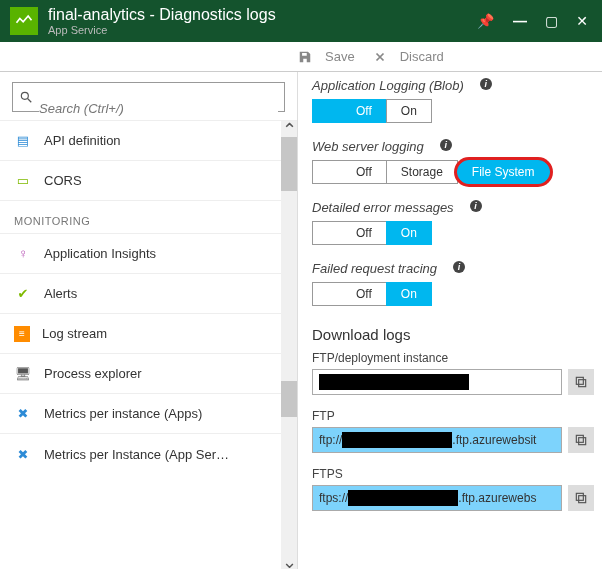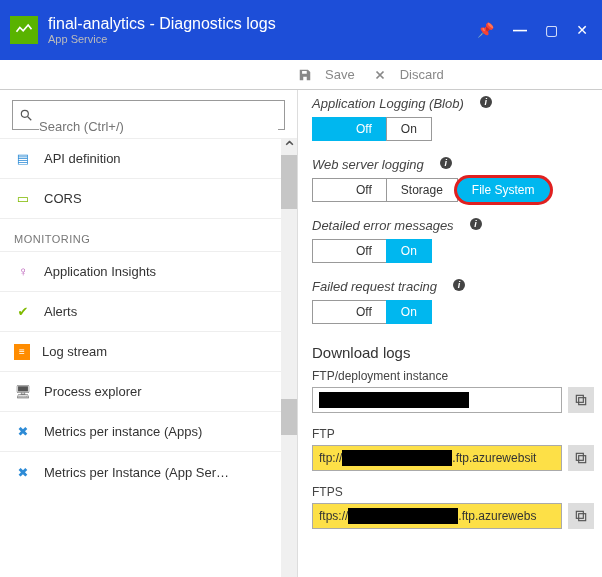--- a/index.html
+++ b/index.html
@@ -1,54 +1,54 @@
 <!DOCTYPE html>
 <html><head>
 <meta charset="utf-8">
 <style>
   * { box-sizing: border-box; margin: 0; padding: 0; font-family: "Segoe UI", Arial, sans-serif; }
   body { width: 602px; height: 577px; background: #fff; color: #333; overflow: hidden; font-size: 13px; }
-  .titlebar { background: #1d4ed8; color: #fff; height: 60px; display: flex; align-items: center; padding: 0 8px 0 10px; }
+  .titlebar { background: #14532d; color: #fff; height: 42px; display: flex; align-items: center; padding: 0 8px 0 10px; }
   .app-logo { width: 28px; height: 28px; background: #59b300; display:flex; align-items:center; justify-content:center; margin-right:10px;}
   .app-logo svg { width:20px; height:20px; }
   .title-texts { flex:1; }
   .title-main { font-size: 16px; font-weight: 400; color:#fff; }
   .title-sub { font-size: 11px; color: #bbb; }
   .titlebar-actions { display:flex; gap:18px; align-items:center; padding-right:6px;}
   .titlebar-actions span { color:#fff; cursor:pointer; font-size:14px;}
   .toolbar { height: 30px; background:#fff; border-bottom:1px solid #ccc; display:flex; align-items:center; padding-left: 298px; color:#888; font-size:13px; gap:18px;}
   .toolbar-item { display:flex; align-items:center; gap:13px; cursor:pointer; }
   .toolbar-item svg { width:14px; height:14px; fill:#888; }
   .main { display:flex; height: calc(577px - 50px - 30px); }
   .left { width: 298px; border-right:1px solid #ddd; display:flex; flex-direction:column; }
   .search-wrap { padding:10px 12px 8px 12px;}
   .search-box { border:1px solid #999; height:30px; display:flex; align-items:center; padding:0 6px; }
   .search-box svg { width:14px; height:14px; fill:#555; margin-right:6px;}
-  .search-box input { border:none; outline:none; flex:1; font-size:13px; color:#555;margin-top:23px;}
+  .search-box input { border:none; outline:none; flex:1; font-style:italic; font-size:13px; color:#555;margin-top:23px;}
   .nav { flex:1; overflow:hidden; position:relative; border-top:1px solid #eee; }
   .nav-inner { position:absolute; inset:0 16px 0 0; overflow:hidden;}
   .nav-item { height:40px; display:flex; align-items:center; padding:0 14px; gap:12px; border-bottom:1px solid #eee; cursor:pointer; font-size:13px; color:#333;}
   .nav-item .ic { width:18px; height:18px; display:flex; align-items:center; justify-content:center; }
   .nav-section { padding: 14px 14px 6px 14px; color:#777; font-size:11px; letter-spacing:0.5px; border-bottom:1px solid #eee;}
   .nav-item.selected { background:#b6e9f4; }
   .nav-scroll { position:absolute; right:0; top:0; bottom:0; width:16px; background:#f0f0f0;}
   .nav-thumb-top { position:absolute; right:0; top:0; width:16px; height:70px; background:#c6c6c6;}
   .nav-thumb-mid { position:absolute; right:0; top:260px; width:16px; height:36px; background:#c6c6c6;}
   .right { flex:1; padding: 6px 8px 0 14px; overflow:hidden; position:relative;}
   .setting { margin-bottom:16px; }
   .setting-label { font-size:13px; color:#444; margin-bottom:6px; display:flex; align-items:flex-start; gap:16px;font-style:italic;}
   .setting-label .info { width:12px; height:12px; border-radius:50%; background:#444; color:#fff; font-size:9px; display:flex; align-items:center; justify-content:center; font-weight:bold;}
   .seg { display:flex; }
   .seg button { border:1px solid #999; background:#fff; height:24px; padding:0 14px; font-size:12px; cursor:pointer; color:#333; margin-left:-1px;}
   .seg button:first-child { margin-left:0;padding-left:43px;}
   .seg button.on { background:#00b7ef; color:#fff; border-color:#00b7ef;}
   .seg.highlight button.on { box-shadow: 0 0 0 3px #e02020; border-radius:12px; position:relative; z-index:1;}
   .section-head { font-size:15px; color:#333; margin: 20px 0 8px 0; }
   .field-row { display:flex; align-items:center; gap:6px; margin-bottom:14px;}
-  .txt { flex:1; height:26px; border:1px solid #aaa; background:#fde047; padding:0 6px; font-size:12px; color:#333; display:flex; align-items:center; overflow:hidden; white-space:nowrap;}
+  .txt { flex:1; height:26px; border:1px solid #aaa; background:#7dd3fc; padding:0 6px; font-size:12px; color:#333; display:flex; align-items:center; overflow:hidden; white-space:nowrap;}
   .txt.white { background:#fff;}
   .txt .redact { background:#000; height:16px; display:inline-block; }
   .copy-btn { width:26px; height:26px; background:#ddd; display:flex; align-items:center; justify-content:center; cursor:pointer;}
   .copy-btn svg { width:14px; height:14px; fill:#555;}
   .field-label { font-size:12px; color:#444; margin-bottom:4px;}
   .arrow { font-size:18px; color:#555;}
 </style>
 </head>
 <body>
 

